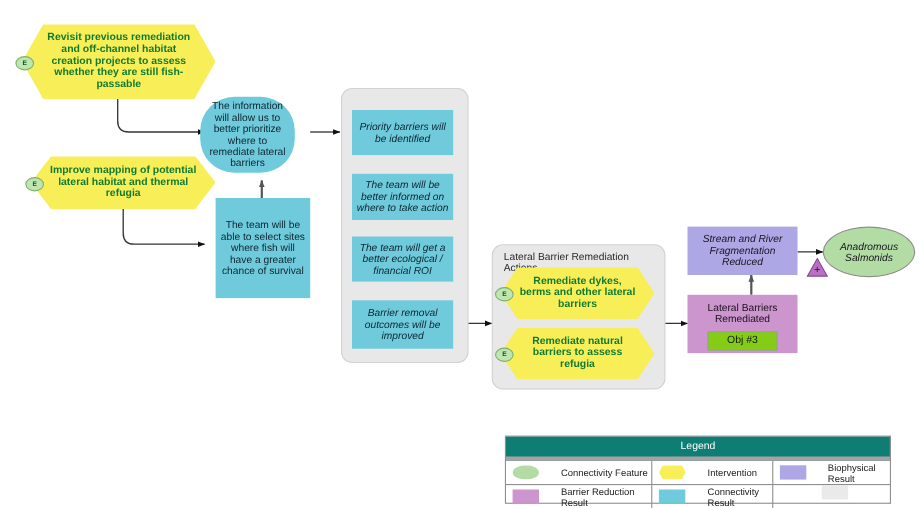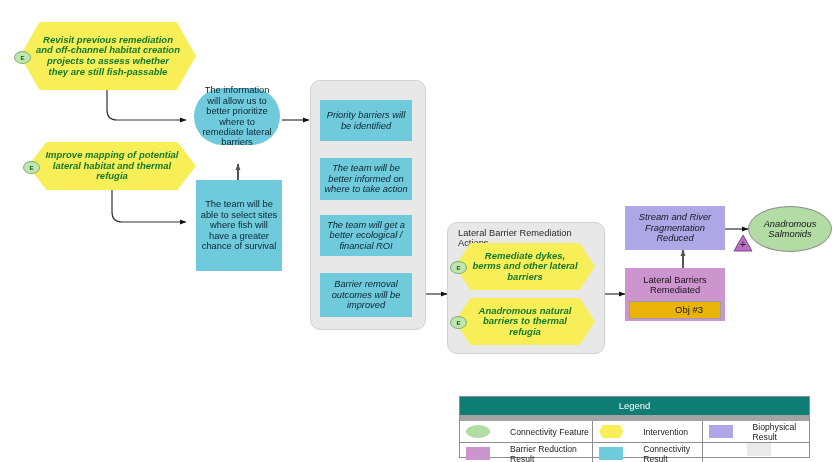--- a/index.html
+++ b/index.html
@@ -44,21 +44,20 @@
     width: 100%;
     padding: 0 4px;
     box-sizing: border-box;
   }
 
   
   .hex {
     background: #F7EE58;
     clip-path: polygon(11% 0%, 89% 0%, 100% 50%, 89% 100%, 11% 100%, 0% 50%);
     color: #127A2E;
-    font-style: italic;
     font-weight: bold;
     font-size: 9.5px;
   }
   .hex .txt { padding: 0 16px; }
 
   
   .cyan {
     background: #6FCBDC;
     color: #0d2430;
     font-size: 9.3px;
@@ -79,29 +78,28 @@
     color: #1a121b;
     font-size: 9.3px;
     flex-direction: column;
     justify-content: flex-start;
     padding-top: 7px;
   }
   .orchid .objbox {
     margin-top: 5px;
     width: 62px;
     height: 16px;
-    background: #eab308;
+    background: #84cc16;
     border: 1px solid #9f9f9f;
     display: flex;
     align-items: center;
     justify-content: center;
     font-size: 9.5px;
     font-style: normal;
     color: #101820;
-    padding-left: 28px;
   }
 
   
   .ellipse {
     background: #B2DCA4;
     border: 1px solid #8d8d8d;
     border-radius: 50%;
     color: #16161e;
     font-style: italic;
     font-size: 9.3px;
@@ -151,21 +149,21 @@
     border: 1px solid #8e8e8e;
     background: #ffffff;
   }
   #legend .legend-title {
     background: #0E7D74;
     color: #ffffff;
     text-align: center;
     font-size: 9.5px;
     line-height: 18px;
     height: 18px;
-    border-bottom: 6px solid #a3a3a3;
+    border-bottom: 4px solid #a3a3a3;
   }
   #legend .lrow {
     display: flex;
     height: 21px;
   }
   #legend .lrow.first { border-bottom: 1px solid #8e8e8e; }
   #legend .lcell {
     display: flex;
     align-items: center;
     gap: 20px;
@@ -243,21 +241,21 @@
     <span>E</span>
   </div>
 
   <div class="node hex" style="left:28px; top:142px; width:168px; height:48px;">
     <span class="txt">Improve mapping of potential lateral habitat and thermal refugia</span>
   </div>
   <div class="badge-e" style="left:23px; top:161px;">
     <span>E</span>
   </div>
 
-  <div class="node cyan" style="left:194px; top:88px; width:86px; height:57px;border-radius:31px;">
+  <div class="node cyan" style="left:182px; top:88px; width:86px; height:69px;border-radius:31px;">
     <span class="txt">The information will allow us to better prioritize where to remediate lateral barriers</span>
   </div>
 
   <div class="node cyan" style="left:196px; top:180px; width:86px; height:91px;text-align:center;">
     <span class="txt">The team will be able to select sites where fish will have a greater chance of survival</span>
   </div>
 
   <div class="node cyan italic" style="left:320px; top:100px; width:92px; height:41px;">
     <span class="txt">Priority barriers will be identified</span>
   </div>
@@ -275,21 +273,21 @@
   </div>
 
   <div class="node hex" style="left:455px; top:243px; width:140px; height:47px;">
     <span class="txt">Remediate dykes, berms and other lateral barriers</span>
   </div>
   <div class="badge-e" style="left:450px; top:261px;">
     <span>E</span>
   </div>
 
   <div class="node hex" style="left:455px; top:298px; width:140px; height:47px;">
-    <span class="txt">Anadromous natural barriers to thermal refugia</span>
+    <span class="txt">Remediate natural barriers to assess refugia</span>
   </div>
   <div class="badge-e" style="left:450px; top:316px;">
     <span>E</span>
   </div>
 
   <div class="node lavender" style="left:625px; top:206px; width:100px; height:44px;">
     <span class="txt">Stream and River Fragmentation Reduced</span>
   </div>
 
   <div class="node orchid" style="left:625px; top:268px; width:100px; height:53px;">

